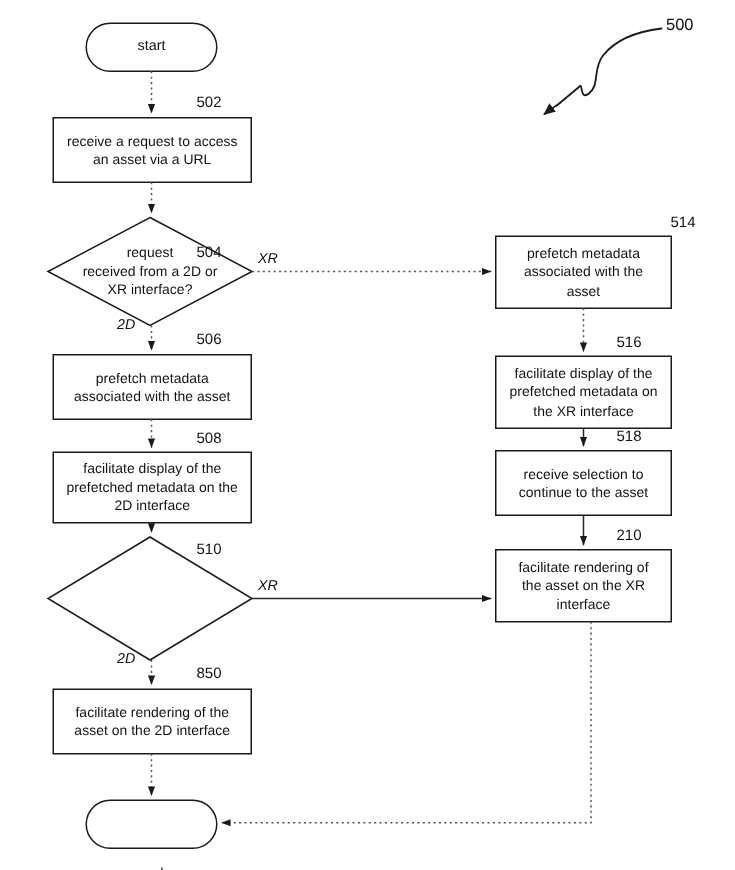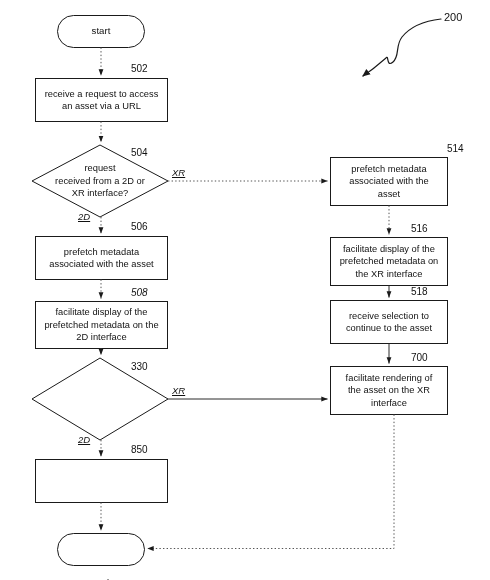--- a/index.html
+++ b/index.html
@@ -49,21 +49,20 @@
     font-size: 10px;
     color: #111111;
     white-space: nowrap;
   }
   .edge-label {
     position: absolute;
     font-size: 9.5px;
     font-style: italic;
     color: #111111;
     white-space: nowrap;
-    text-decoration: underline;
   }
   .fig-label {
     position: absolute;
     font-size: 11px;
     color: #111111;
     white-space: nowrap;
   }
   .terminal-text {
     font-size: 9.6px;
   }
@@ -152,61 +151,63 @@
 XR interface?</div>
 
   <div class="node-text" style="left:35px; top:236px; width:133px; height:44px;">prefetch metadata
 associated with the asset</div>
 
   <div class="node-text" style="left:35px; top:301px; width:133px; height:48px;">facilitate display of the
 prefetched metadata on the
 2D interface</div>
 
 
+  <div class="node-text" style="left:35px; top:459px; width:133px; height:44px;">facilitate rendering of the
+asset on the 2D interface</div>
 
   <div class="node-text terminal-text" style="left:57px; top:560px; width:88px; height:47px;">end</div>
 
   <div class="node-text" style="left:330px; top:157px; width:118px; height:49px;">prefetch metadata
 associated with the
 asset</div>
 
   <div class="node-text" style="left:330px; top:237px; width:118px; height:49px;">facilitate display of the
 prefetched metadata on
 the XR interface</div>
 
   <div class="node-text" style="left:330px; top:300px; width:118px; height:44px;">receive selection to
 continue to the asset</div>
 
   <div class="node-text" style="left:330px; top:366px; width:118px; height:49px;">facilitate rendering of
 the asset on the XR
 interface</div>
 
   <div class="ref-label" style="left:131px; top:63px;">502</div>
 
-  <div class="ref-label" style="left:131px; top:147px;">504</div>
+  <div class="ref-label" style="left:131px; top:163px;">504</div>
 
   <div class="ref-label" style="left:131px; top:221px;">506</div>
 
-  <div class="ref-label" style="left:131px; top:287px;font-style:italic;">508</div>
-
-  <div class="ref-label" style="left:131px; top:361px;">330</div>
+  <div class="ref-label" style="left:131px; top:287px;">508</div>
+
+  <div class="ref-label" style="left:131px; top:361px;">510</div>
 
   <div class="ref-label" style="left:131px; top:444px;">850</div>
 
   <div class="ref-label" style="left:411px; top:143px;margin-left:36px;">514</div>
 
   <div class="ref-label" style="left:411px; top:223px;">516</div>
 
   <div class="ref-label" style="left:411px; top:286px;">518</div>
 
-  <div class="ref-label" style="left:411px; top:352px;">700</div>
+  <div class="ref-label" style="left:411px; top:352px;">210</div>
 
   <div class="edge-label" style="left:172px; top:167px;">XR</div>
 
   <div class="edge-label" style="left:78px; top:211px;">2D</div>
 
   <div class="edge-label" style="left:172px; top:385px;">XR</div>
 
   <div class="edge-label" style="left:78px; top:434px;">2D</div>
 
-  <div class="fig-label" style="left:444px; top:11px;">200</div>
+  <div class="fig-label" style="left:444px; top:11px;">500</div>
 
 </div>
 
 </body></html>

